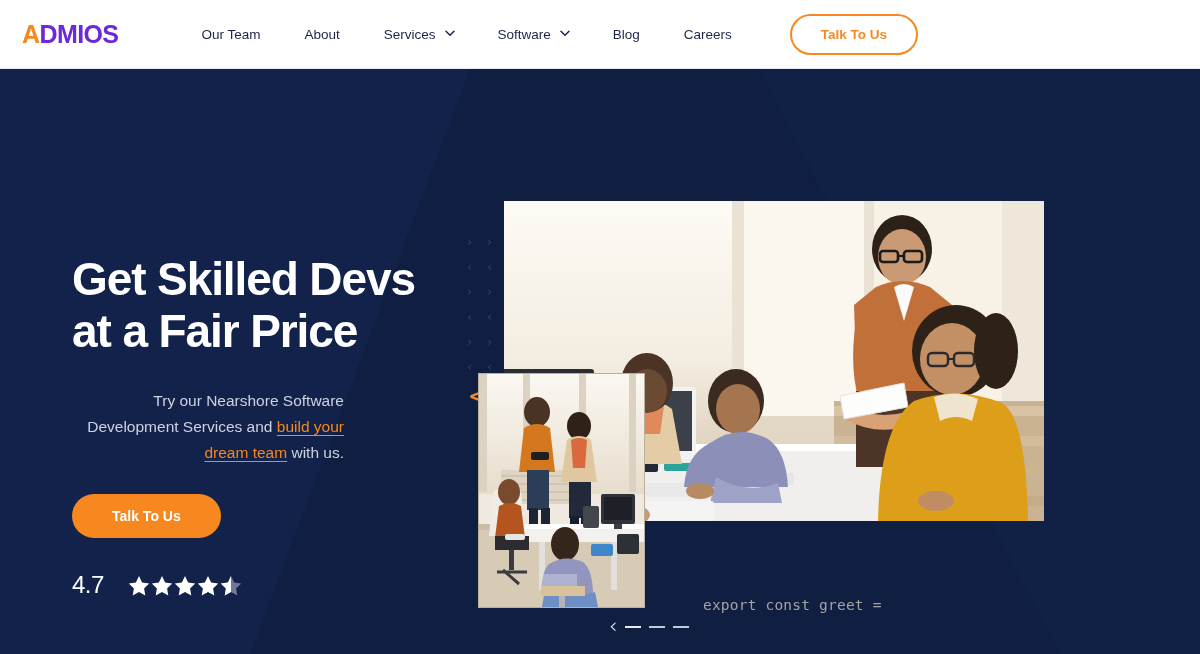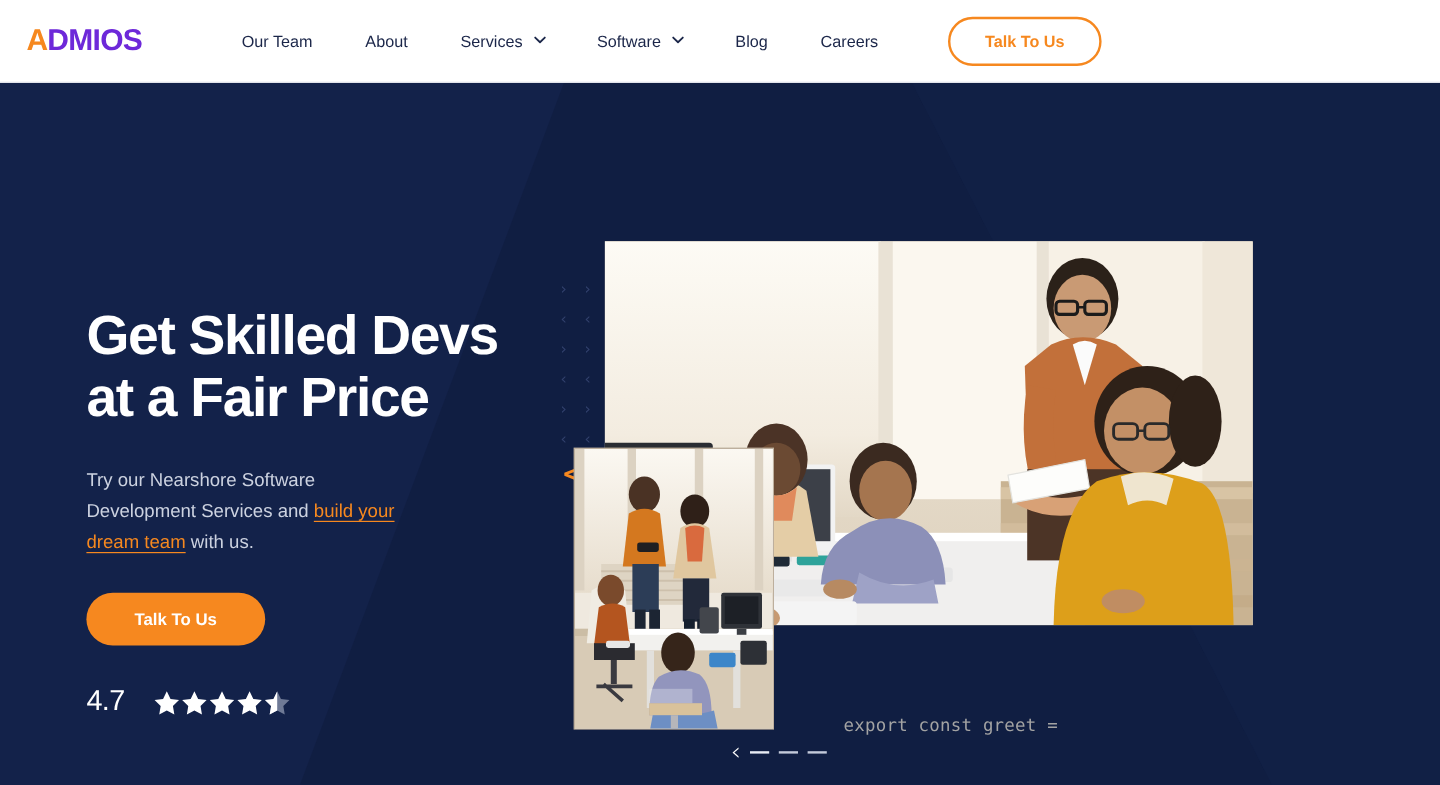--- a/index.html
+++ b/index.html
@@ -183,20 +183,21 @@
     letter-spacing:-1.1px;
     font-family:"Liberation Sans", sans-serif;
   }
   .subcopy {
     margin-top:31px;
     color:#ccd2e0;
     font-size:15.5px;
     line-height:26px;
     max-width:272px;
     font-family:"Liberation Sans", sans-serif;
+    text-align:right;
   }
   .subcopy a {
     color:#F6881F;
     text-decoration:underline;
     text-underline-offset:3px;
   }
   .hero-cta {
     margin-top:28px;
     display:inline-block;
     background:#F6881F;

